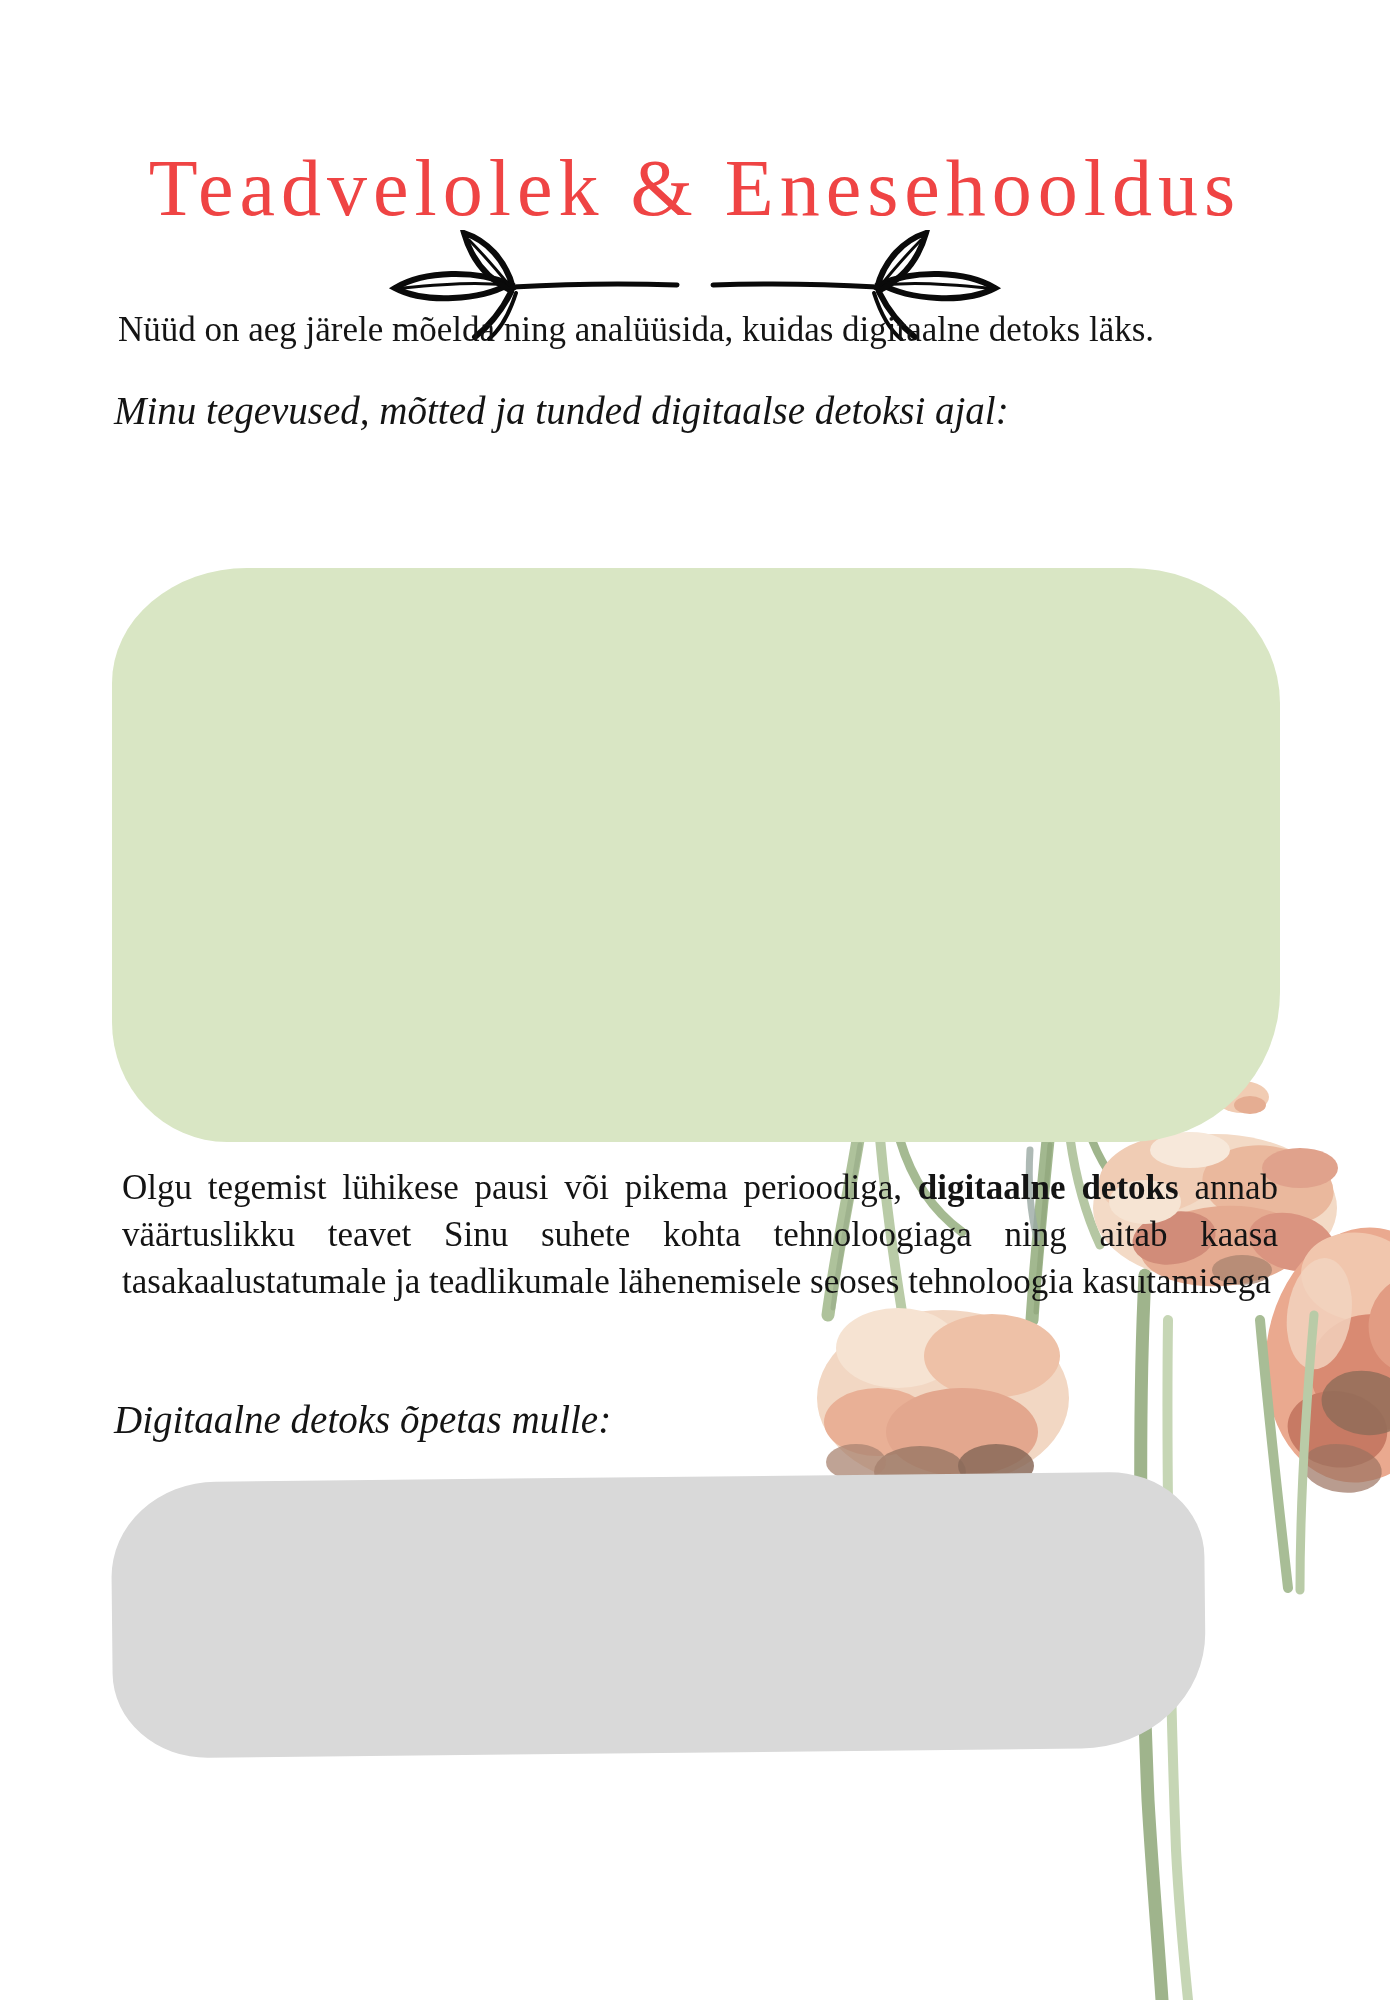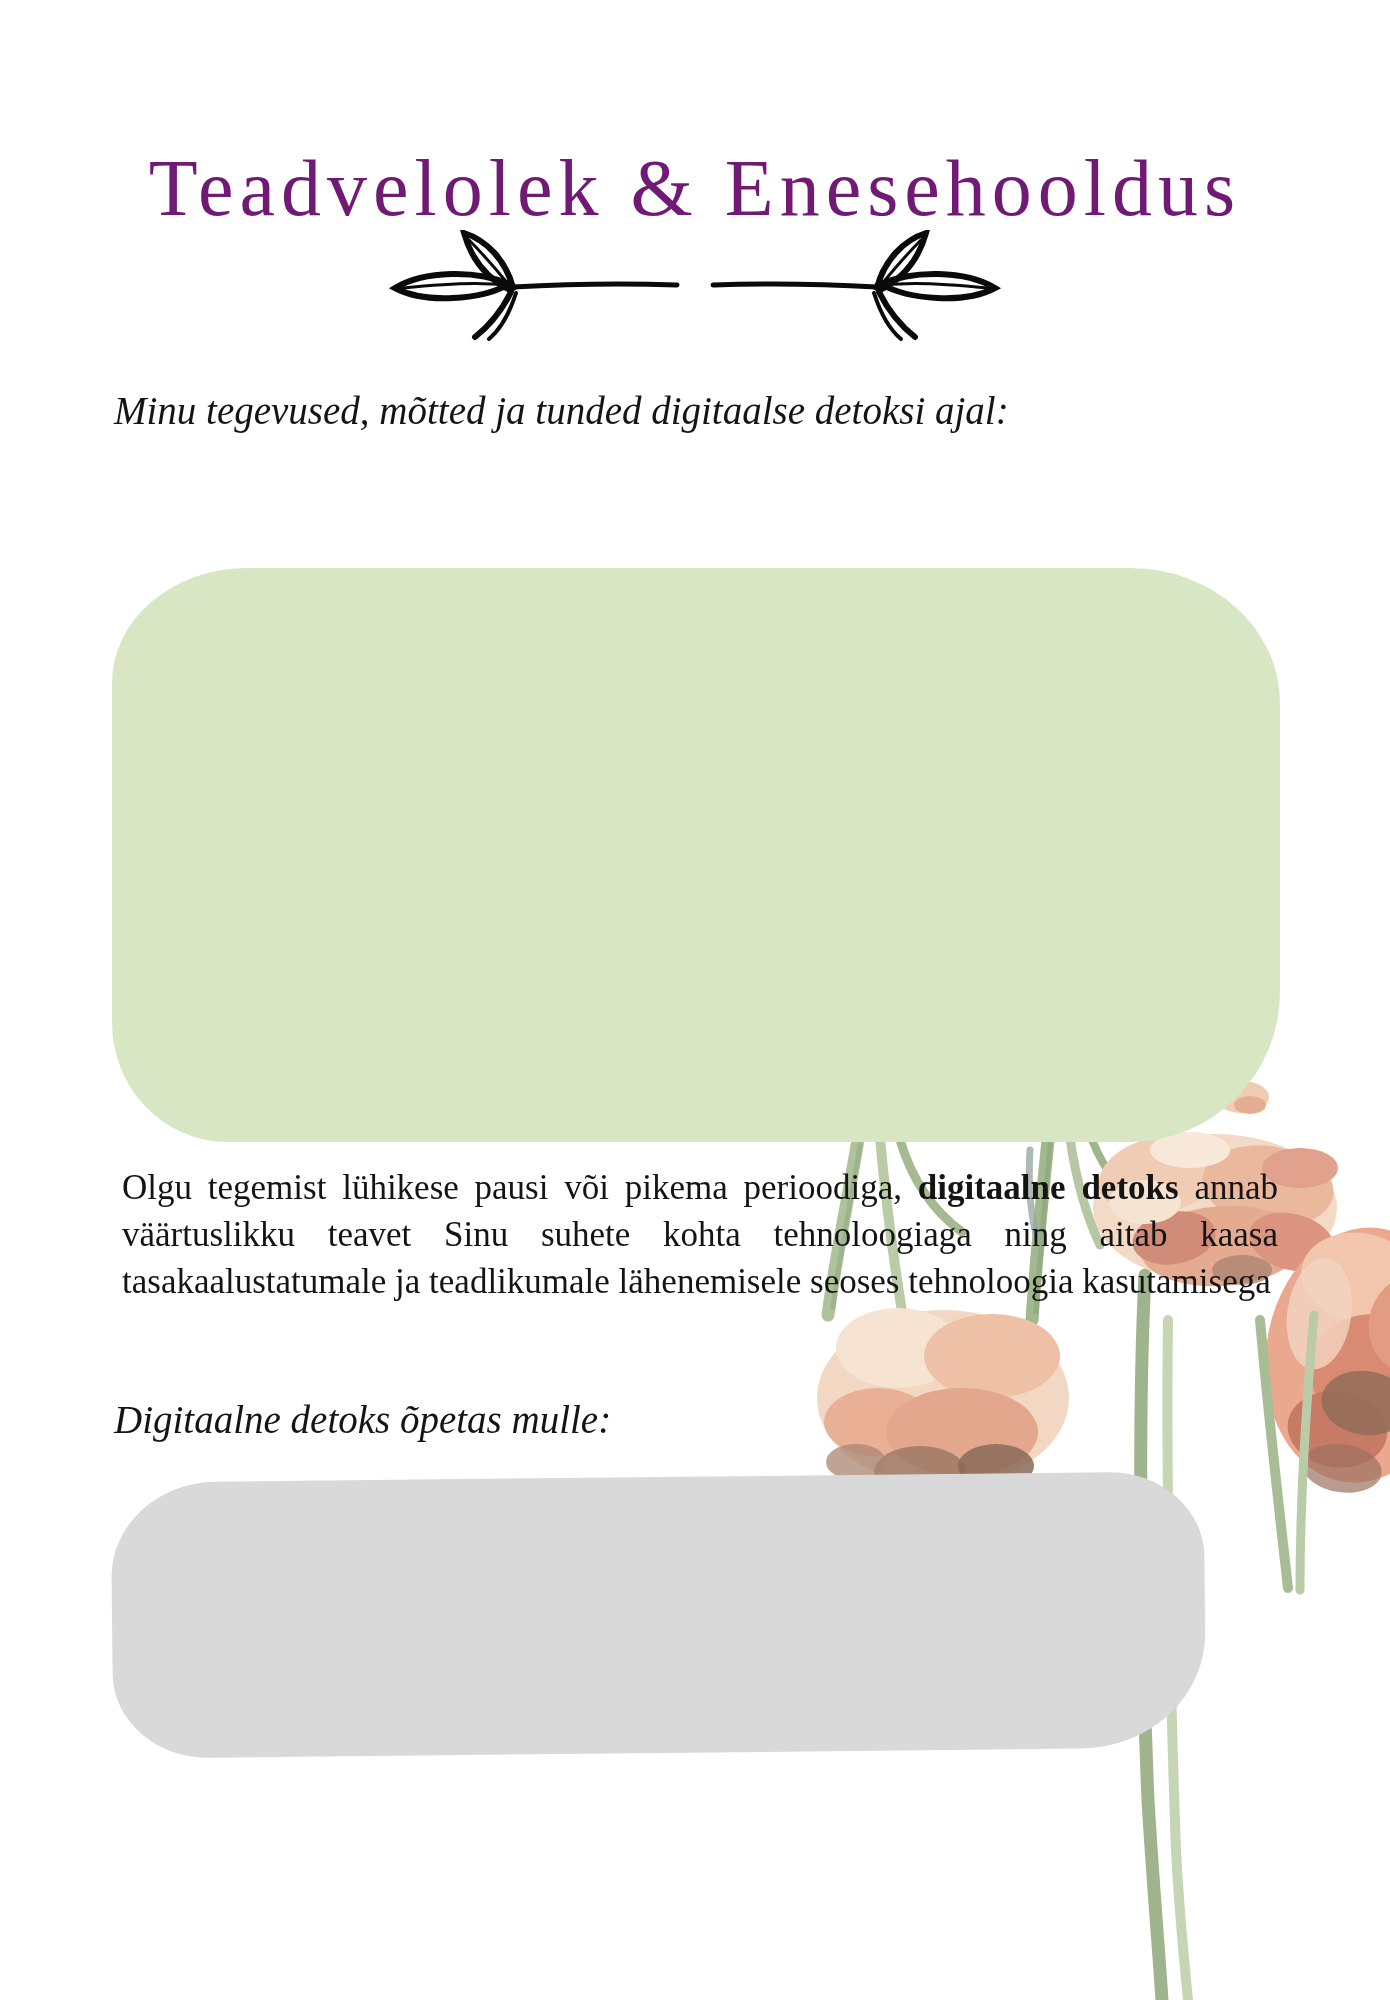--- a/index.html
+++ b/index.html
@@ -3,21 +3,21 @@
 <meta charset="utf-8">
 <style>
   html,body{margin:0;padding:0;background:#ffffff;}
   .page{
     position:relative;width:1390px;height:2000px;background:#ffffff;
     font-family:"Liberation Serif", serif;color:#141414;overflow:hidden;
   }
   .page-title{
     position:absolute;top:148px;left:0;width:1390px;margin:0;
     font-size:80px;font-weight:400;letter-spacing:6px;line-height:1;
-    text-align:center;color:#701a75;white-space:nowrap;
+    text-align:center;color:#ef4444;white-space:nowrap;
   }
   .divider{position:absolute;left:385px;top:230px;width:620px;height:112px;}
   .intro-paragraph{
     position:absolute;left:118px;top:306px;width:1158px;margin:0;
     font-size:35px;line-height:47px;text-align:left;z-index:2;
   }
   .prompt-italic{
     position:absolute;left:114px;margin:0;font-size:39px;line-height:46px;
     font-style:italic;z-index:2;text-align:right;
   }
@@ -124,20 +124,21 @@
         <ellipse cx="714" cy="470" rx="32" ry="56" fill="#f3d4c0" opacity="0.8"></ellipse>
         <ellipse cx="758" cy="620" rx="40" ry="24" fill="#9b7260" opacity="0.7"></ellipse>
       </g>
       <g fill="none" stroke-linecap="round">
         <path d="M660,470 C668,560 678,650 688,738" stroke="#a8bd96" stroke-width="10"></path>
         <path d="M714,465 C706,555 700,650 700,740" stroke="#b9cba7" stroke-width="9"></path>
       </g>
     </svg>
   </div>
 
+  <p class="intro-paragraph">Nüüd on aeg järele mõelda ning analüüsida, kuidas digitaalne detoks läks.</p>
 
   <p class="prompt-italic prompt-activities">Minu tegevused, mõtted ja tunded digitaalse detoksi ajal:</p>
 
   <div class="writing-area green-area"></div>
 
   <p class="detox-paragraph"><span>Olgu tegemist lühikese pausi või pikema perioodiga, </span><b>digitaalne detoks</b><span> annab väärtuslikku teavet Sinu suhete kohta tehnoloogiaga ning aitab kaasa tasakaalustatumale ja teadlikumale lähenemisele seoses tehnoloogia kasutamisega</span></p>
 
   <p class="prompt-italic prompt-learned">Digitaalne detoks õpetas mulle:</p>
 
   <div class="writing-area gray-area"></div>

